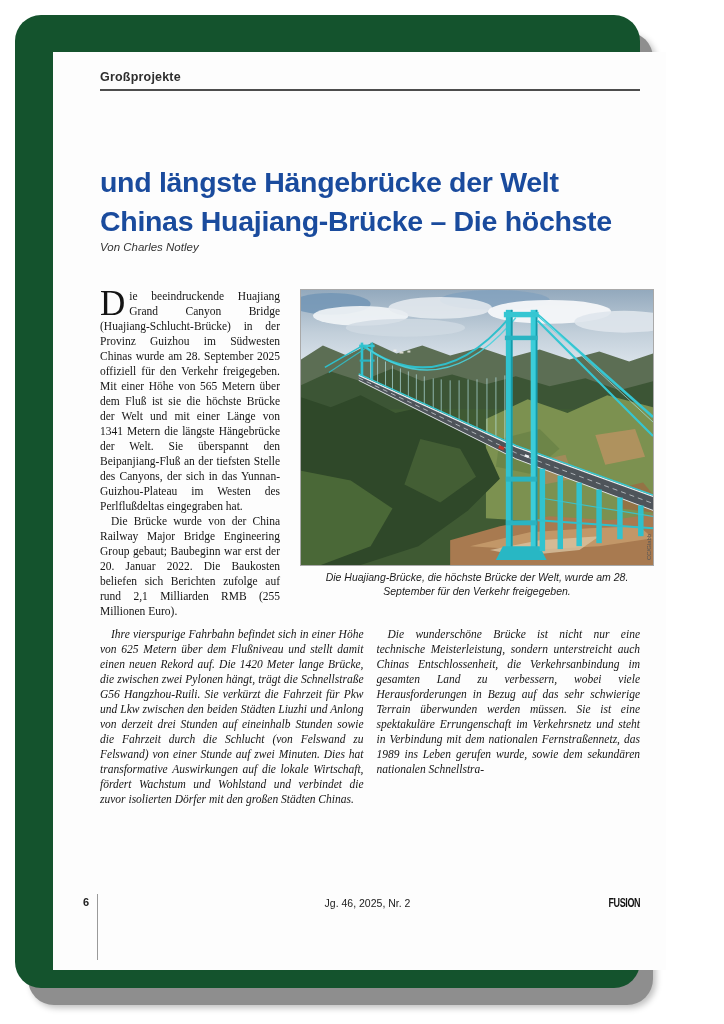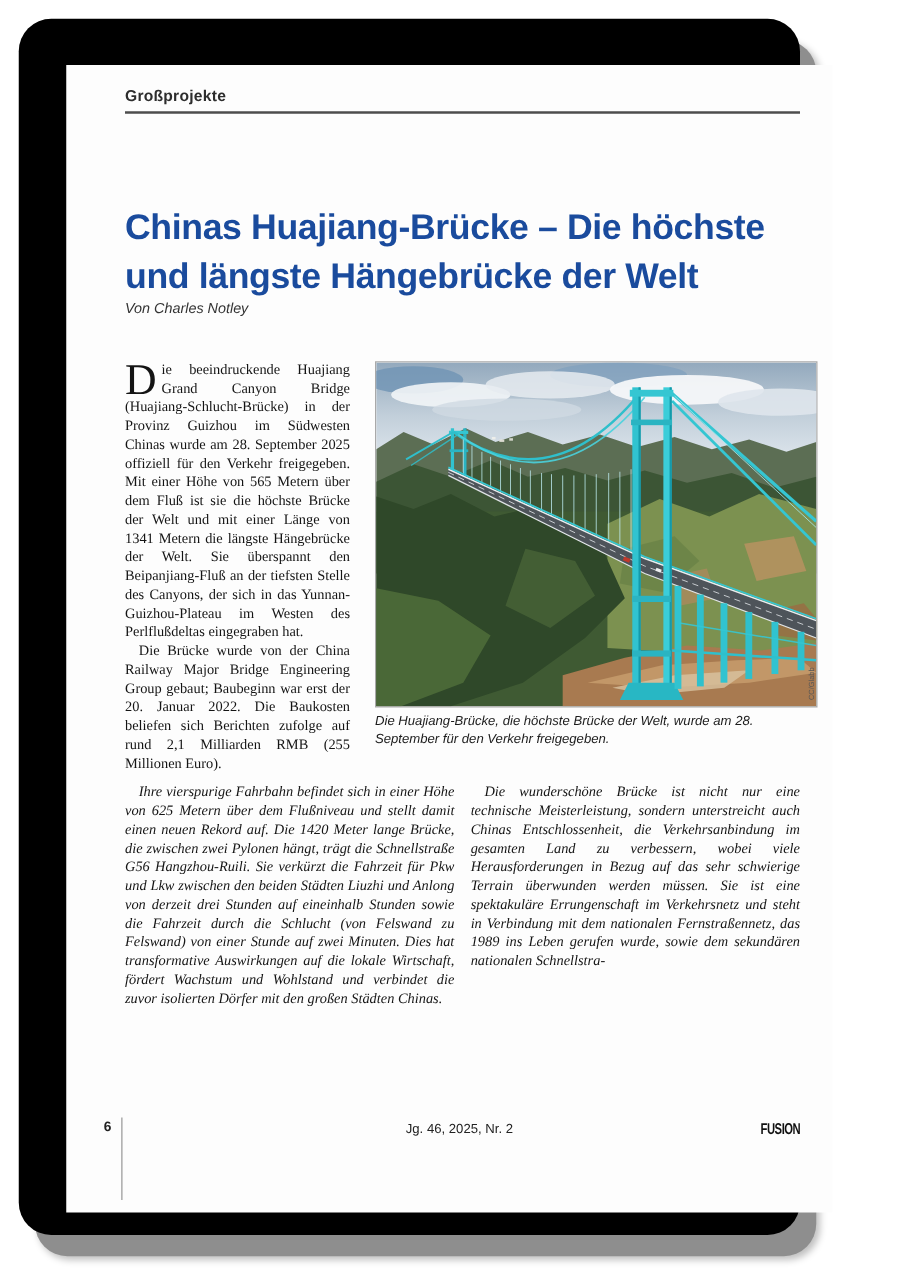--- a/index.html
+++ b/index.html
@@ -1,20 +1,20 @@
 <!DOCTYPE html>
 <html lang="de"><head>
 <meta charset="utf-8">
 <style>
   html,body{margin:0;padding:0;background:#ffffff;}
   body{width:724px;height:1024px;position:relative;font-family:"Liberation Sans",sans-serif;overflow:hidden;}
 
   .device-frame{
     position:absolute;left:15px;top:15px;width:625px;height:973px;
-    background:#000000;border-radius:26px;
+    background:#14532d;border-radius:26px;
     box-shadow:13px 17px 0 0 #8e8e8e, 16px 20px 6px rgba(0,0,0,0.25);
   }
   .page{
     position:absolute;left:38px;top:37px;width:613px;height:918px;
     background:#fdfdfd;color:#161616;
   }
   .content{position:absolute;left:47px;top:0;width:540px;}
 
   .kicker{margin-top:18px;font-size:12.5px;font-weight:bold;color:#2d2d2d;letter-spacing:.2px;}
   .kicker-rule{margin-top:5px;height:2px;background:#4d4d4d;width:540px;}
@@ -31,21 +31,21 @@
   .col-narrow p{margin:0;}
   .col-narrow p + p{text-indent:11px;}
   p.dropcap::first-letter{
     float:left;font-size:35px;line-height:27px;padding:1px 4px 0 0;color:#141414;
   }
   figure{margin:0;width:354px;flex:0 0 354px;}
   .photo-wrap{width:354px;height:277px;border:1px solid #a9a9a9;box-sizing:border-box;position:relative;}
   .photo-wrap svg{display:block;width:100%;height:100%;}
   figcaption{
     font-family:"Liberation Sans",sans-serif;font-style:italic;
-    font-size:10.5px;line-height:13.5px;color:#1c1c1c;margin-top:5px;text-align:left;
+    font-size:10.5px;line-height:13.5px;color:#1c1c1c;margin-top:5px;text-align:center;
   }
   .row2{margin-top:8px;column-count:2;column-gap:13px;height:200px;column-fill:auto;font-style:italic;}
   .row2 p{margin:0;text-indent:11px;}
 
   .footer{position:absolute;left:0;top:840px;width:613px;height:78px;font-size:10.5px;color:#222;}
   .footer .pagenum{position:absolute;left:30px;top:4px;font-weight:bold;font-size:11px;}
   .footer .vline{position:absolute;left:44px;top:2px;width:1px;height:66px;background:#9a9a9a;}
   .footer .issue{position:absolute;left:16px;right:0;top:5px;text-align:center;}
   .footer .magazine{
     position:absolute;right:26px;top:4px;font-weight:bold;font-size:12.5px;letter-spacing:-0.5px;
@@ -56,22 +56,22 @@
 <body>
 
 <div class="device-frame">
   <div class="page">
     <div class="content">
 
       <div class="kicker">Großprojekte</div>
       <div class="kicker-rule"></div>
 
       <div class="title">
+        <div>und längste Hängebrücke der Welt</div>
         <div>Chinas Huajiang-Brücke – Die höchste</div>
-        <div>und längste Hängebrücke der Welt</div>
       </div>
 
       <div class="byline">Von Charles Notley</div>
 
       <div class="article">
         <div class="row1">
           <div class="col-narrow">
             <p class="dropcap">Die beeindruckende Huajiang Grand Canyon Bridge (Huajiang-Schlucht-Brücke) in der Provinz Guizhou im Südwesten Chinas wurde am 28. September 2025 offiziell für den Verkehr freigegeben. Mit einer Höhe von 565 Metern über dem Fluß ist sie die höchste Brücke der Welt und mit einer Länge von 1341 Metern die längste Hängebrücke der Welt. Sie überspannt den Beipanjiang-Fluß an der tiefsten Stelle des Canyons, der sich in das Yunnan-Guizhou-Plateau im Westen des Perlflußdeltas eingegraben hat.</p>
             <p>Die Brücke wurde von der China Railway Major Bridge Engineering Group gebaut; Baubeginn war erst der 20. Januar 2022. Die Baukosten beliefen sich Berichten zufolge auf rund 2,1 Milliarden RMB (255 Millionen Euro).</p>
           </div>

